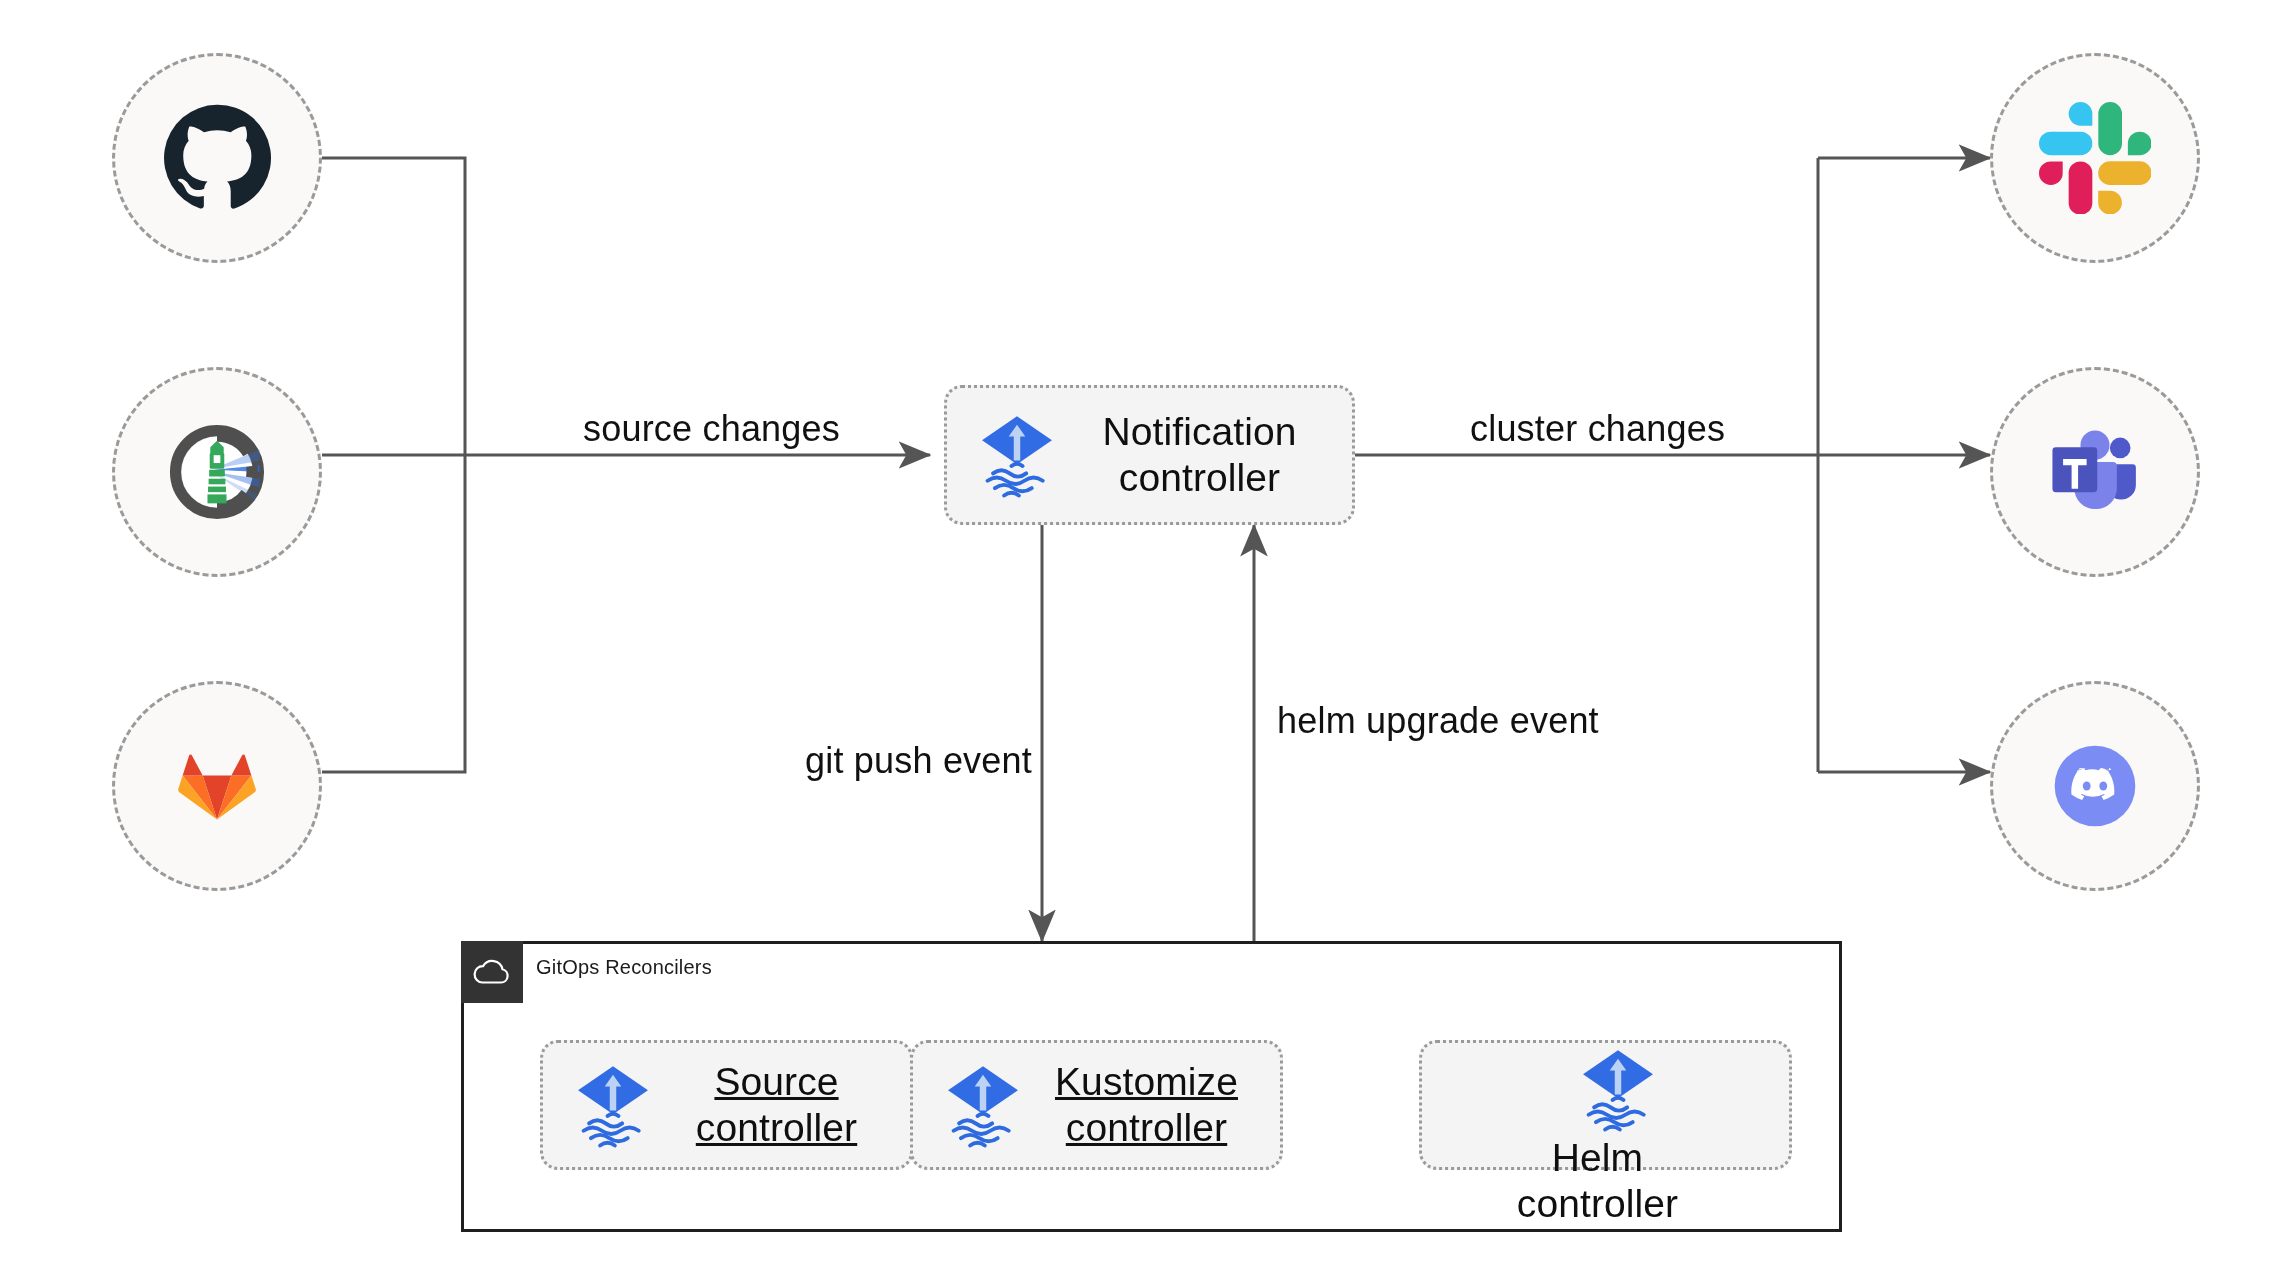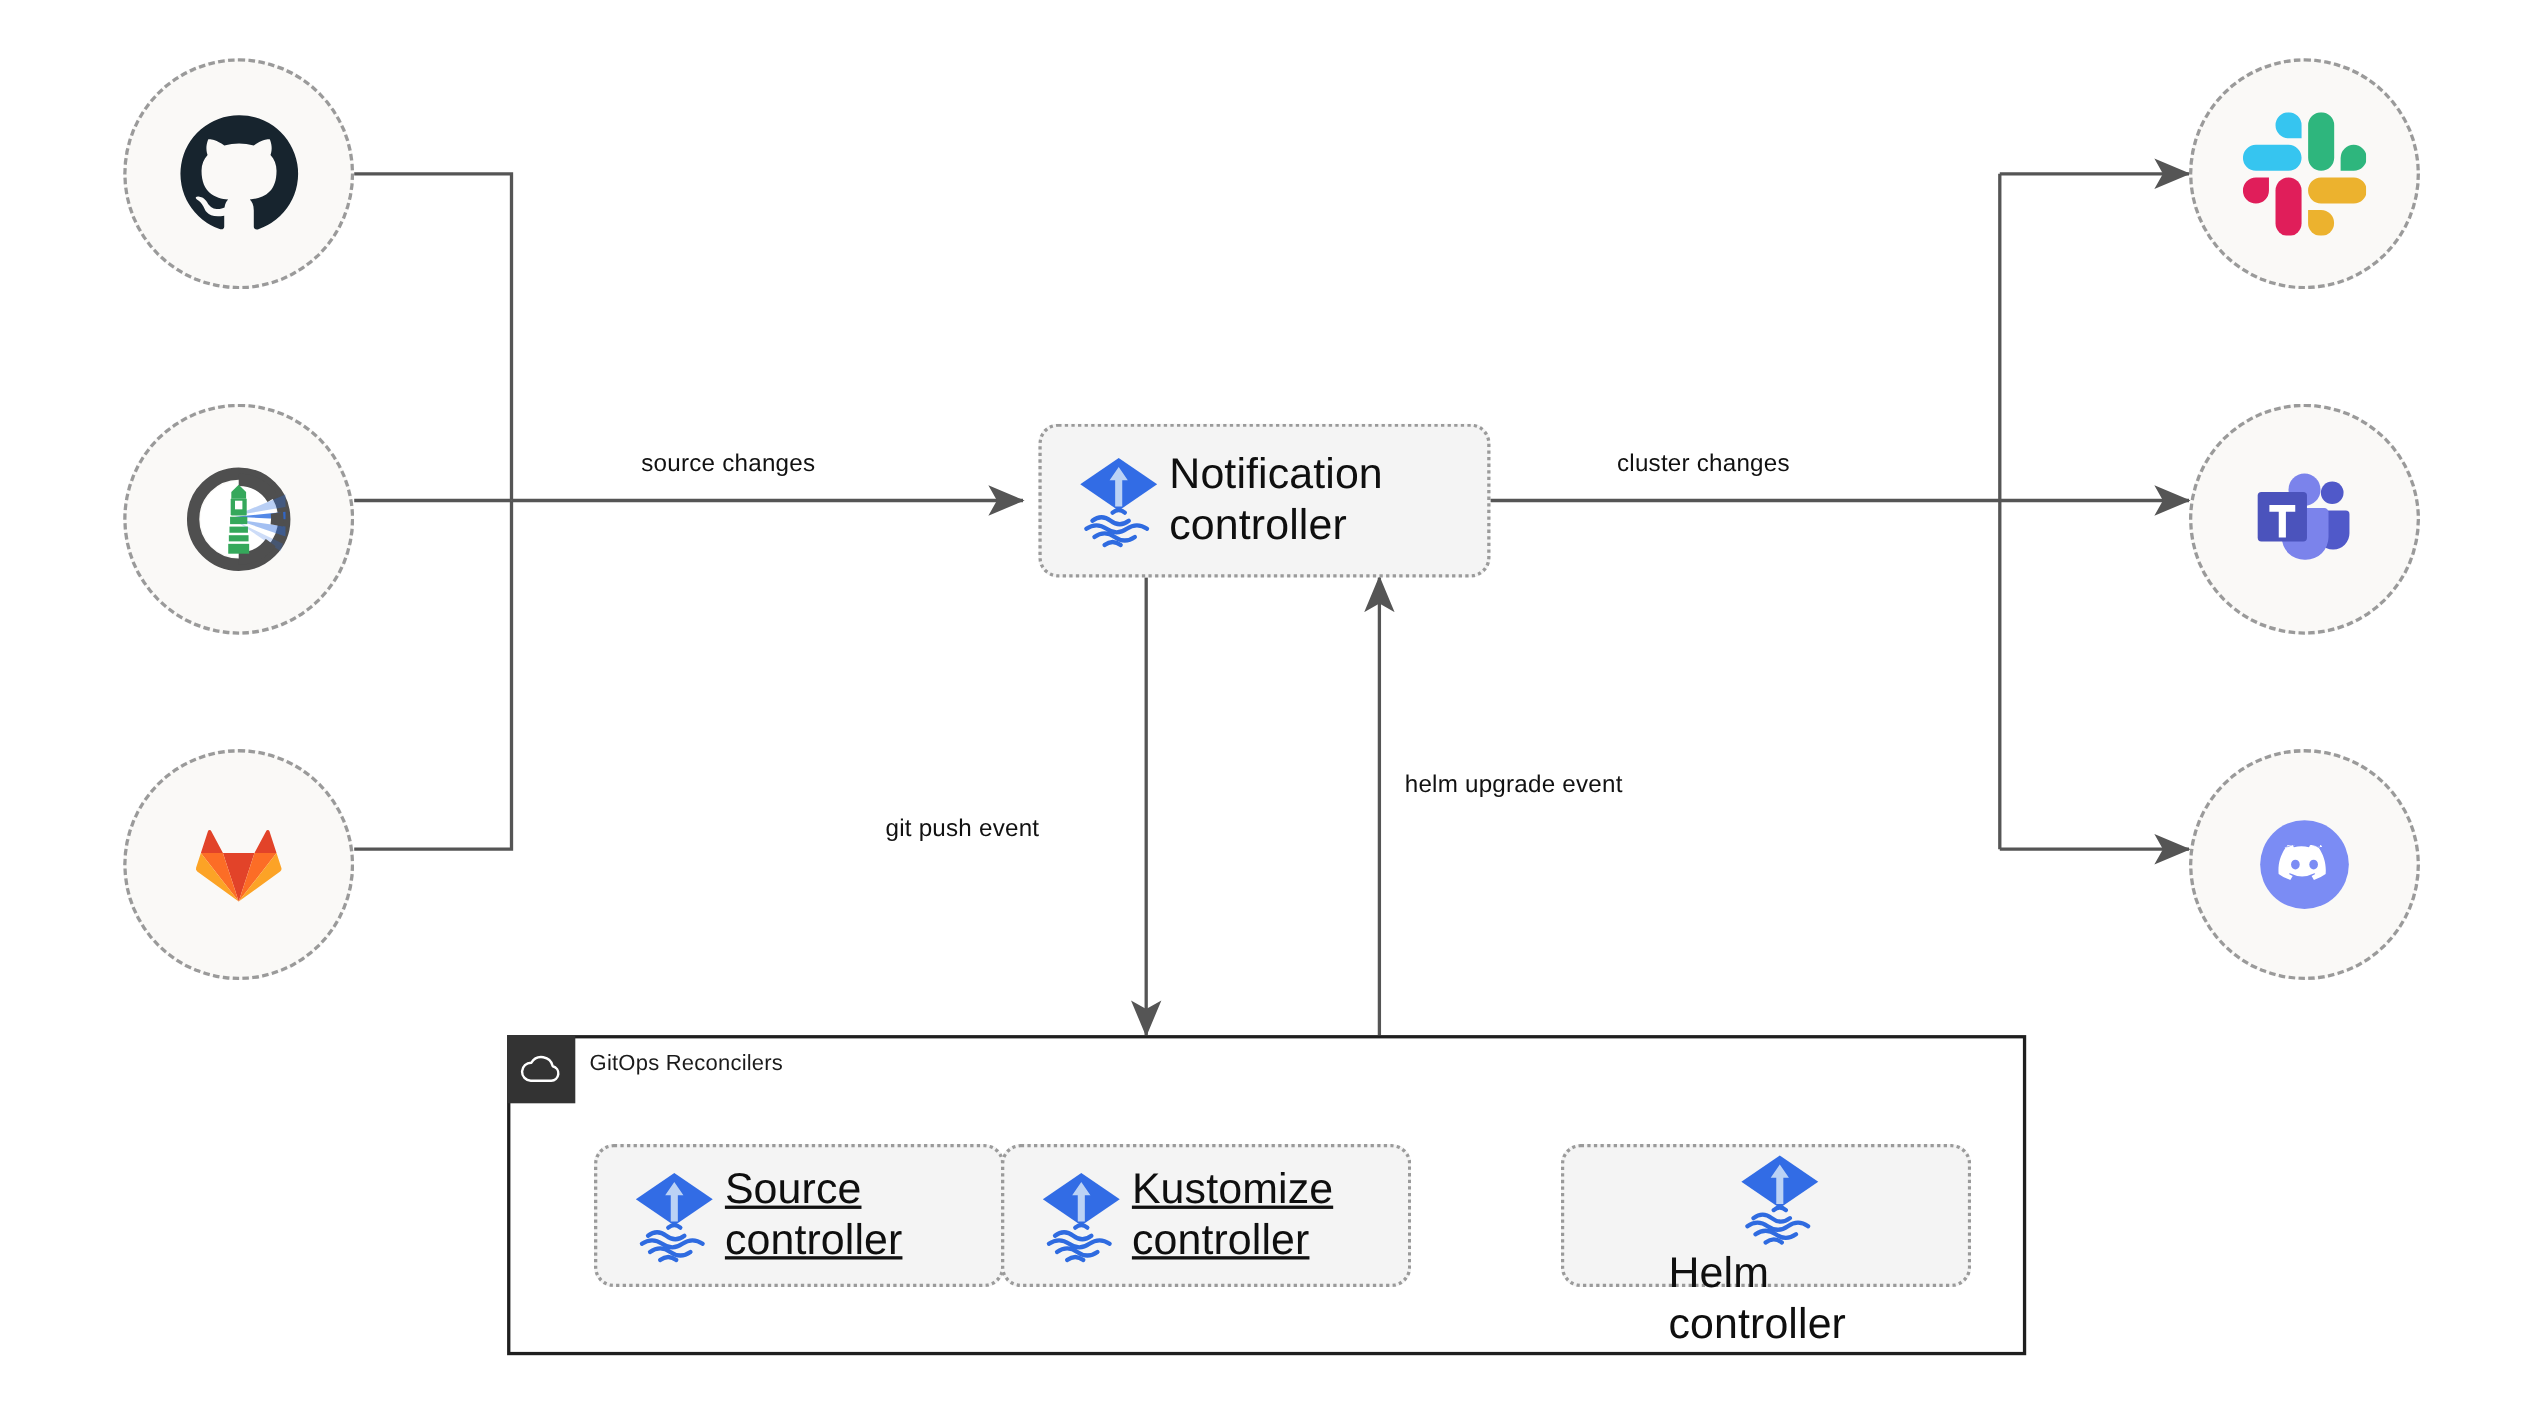--- a/index.html
+++ b/index.html
@@ -20,41 +20,41 @@
   .node-circle .glyph{width:112px;height:112px;display:block;}
 
   
   .ctrl-box{
     position:absolute;box-sizing:border-box;
     background:#f4f4f4;border:3px dotted #9a9a9a;border-radius:18px;
     display:flex;align-items:center;
   }
   .ctrl-box .flux-ico{width:92px;height:92px;flex:0 0 92px;margin-left:24px;}
   .ctrl-box .ctrl-label{
-    flex:1;text-align:left;font-size:39px;line-height:1.17;
+    flex:1;text-align:center;font-size:39px;line-height:1.17;
     color:#0f0f0f;padding-right:16px;white-space:pre-line;letter-spacing:.1px;
   }
 
   
   #reconcilers-box{
     position:absolute;left:461px;top:941px;width:1381px;height:291px;
     box-sizing:border-box;border:3px solid #1f1f1f;background:#ffffff;
   }
   #reconcilers-tab{
     position:absolute;left:461px;top:941px;width:62px;height:62px;
     background:#333333;display:flex;align-items:center;justify-content:center;
   }
   #reconcilers-title{
     position:absolute;left:536px;top:956px;font-size:20px;color:#1b1b1b;
     letter-spacing:.2px;
   }
 
   
   .edge-label{
-    position:absolute;font-size:22px;color:#111111;white-space:nowrap;
+    position:absolute;font-size:36px;color:#111111;white-space:nowrap;
     letter-spacing:.2px;
   }
 </style>
 </head>
 <body>
 
 <div id="canvas">
 
   <svg class="edges" viewBox="0 0 2292 1284">
     <defs>

